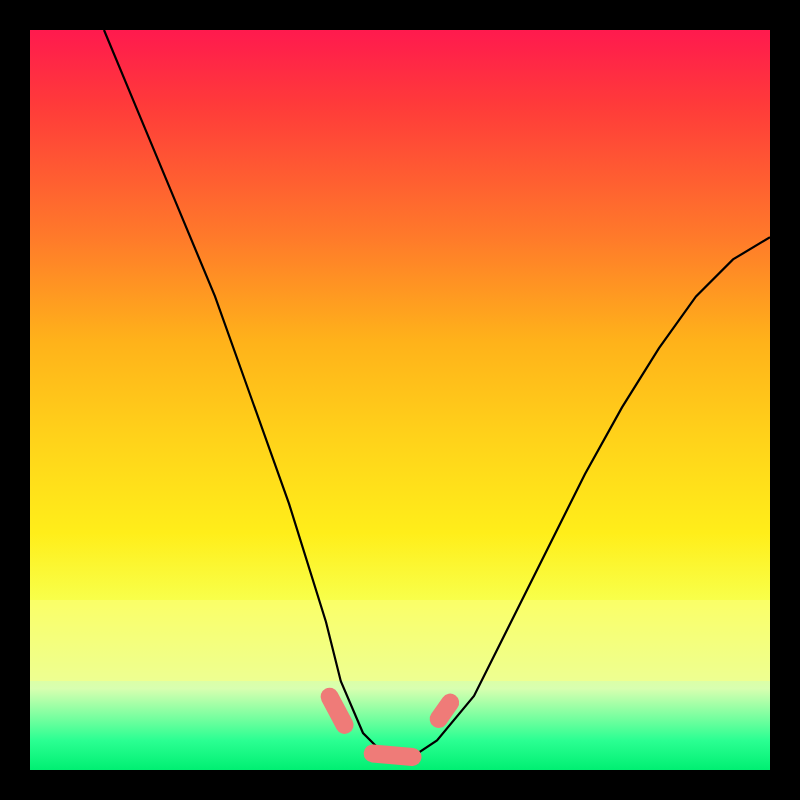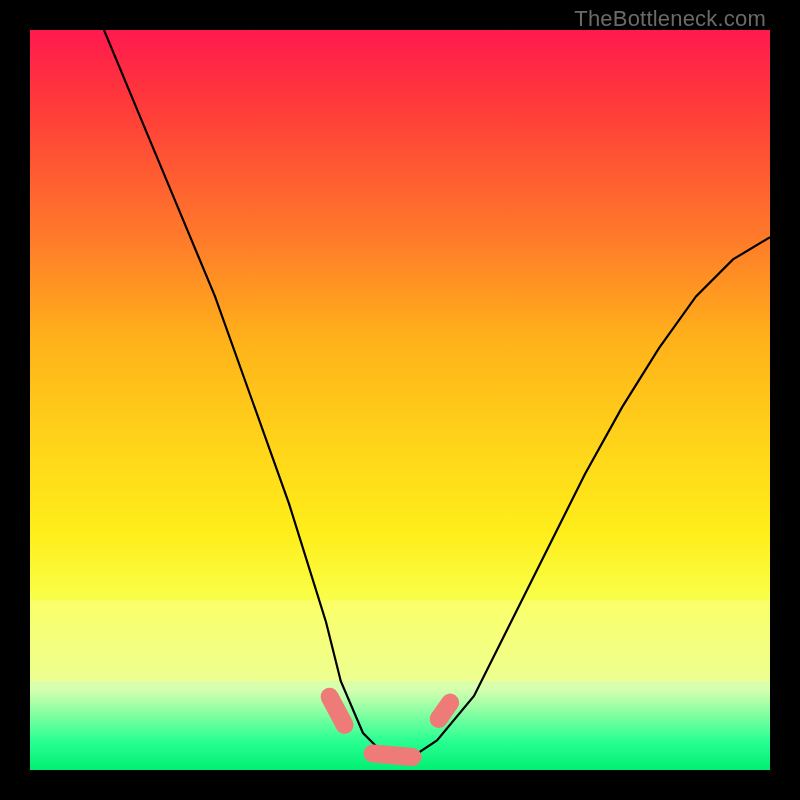--- a/index.html
+++ b/index.html
@@ -58,21 +58,20 @@
     left: 0;
     top: 0;
     width: 740px;
     height: 740px;
   }
 </style>
 </head>
 <body>
 
 <div class="frame">
-  <div class="watermark">TheBottleneck.com</div>
   <div class="plot-area">
     <div class="yellow-band"></div>
     <svg class="curve-layer" viewBox="0 0 740 740" preserveAspectRatio="none">
       <path fill="none" stroke="#000000" stroke-width="2.2" d="M74.0 0.0 L111.0 88.8 L148.0 177.6 L185.0 266.4 L222.0 370.0 L259.0 473.6 L296.0 592.0 L310.8 651.2 L333.0 703.0 L355.2 725.2 L370.0 725.2 L384.8 725.2 L407.0 710.4 L444.0 666.0 L481.0 592.0 L518.0 518.0 L555.0 444.0 L592.0 377.4 L629.0 318.2 L666.0 266.4 L703.0 229.4 L740.0 207.2"></path>
       <g>
           <rect x="282.1" y="671.8" width="50" height="18" rx="9" fill="#ef7b78" transform="rotate(62 307.1 680.8)"></rect>
           <rect x="333.6" y="716.2" width="58" height="18" rx="9" fill="#ef7b78" transform="rotate(5 362.6 725.2)"></rect>
           <rect x="395.4" y="671.8" width="38" height="18" rx="9" fill="#ef7b78" transform="rotate(-55 414.4 680.8)"></rect>
         </g>
     </svg>

